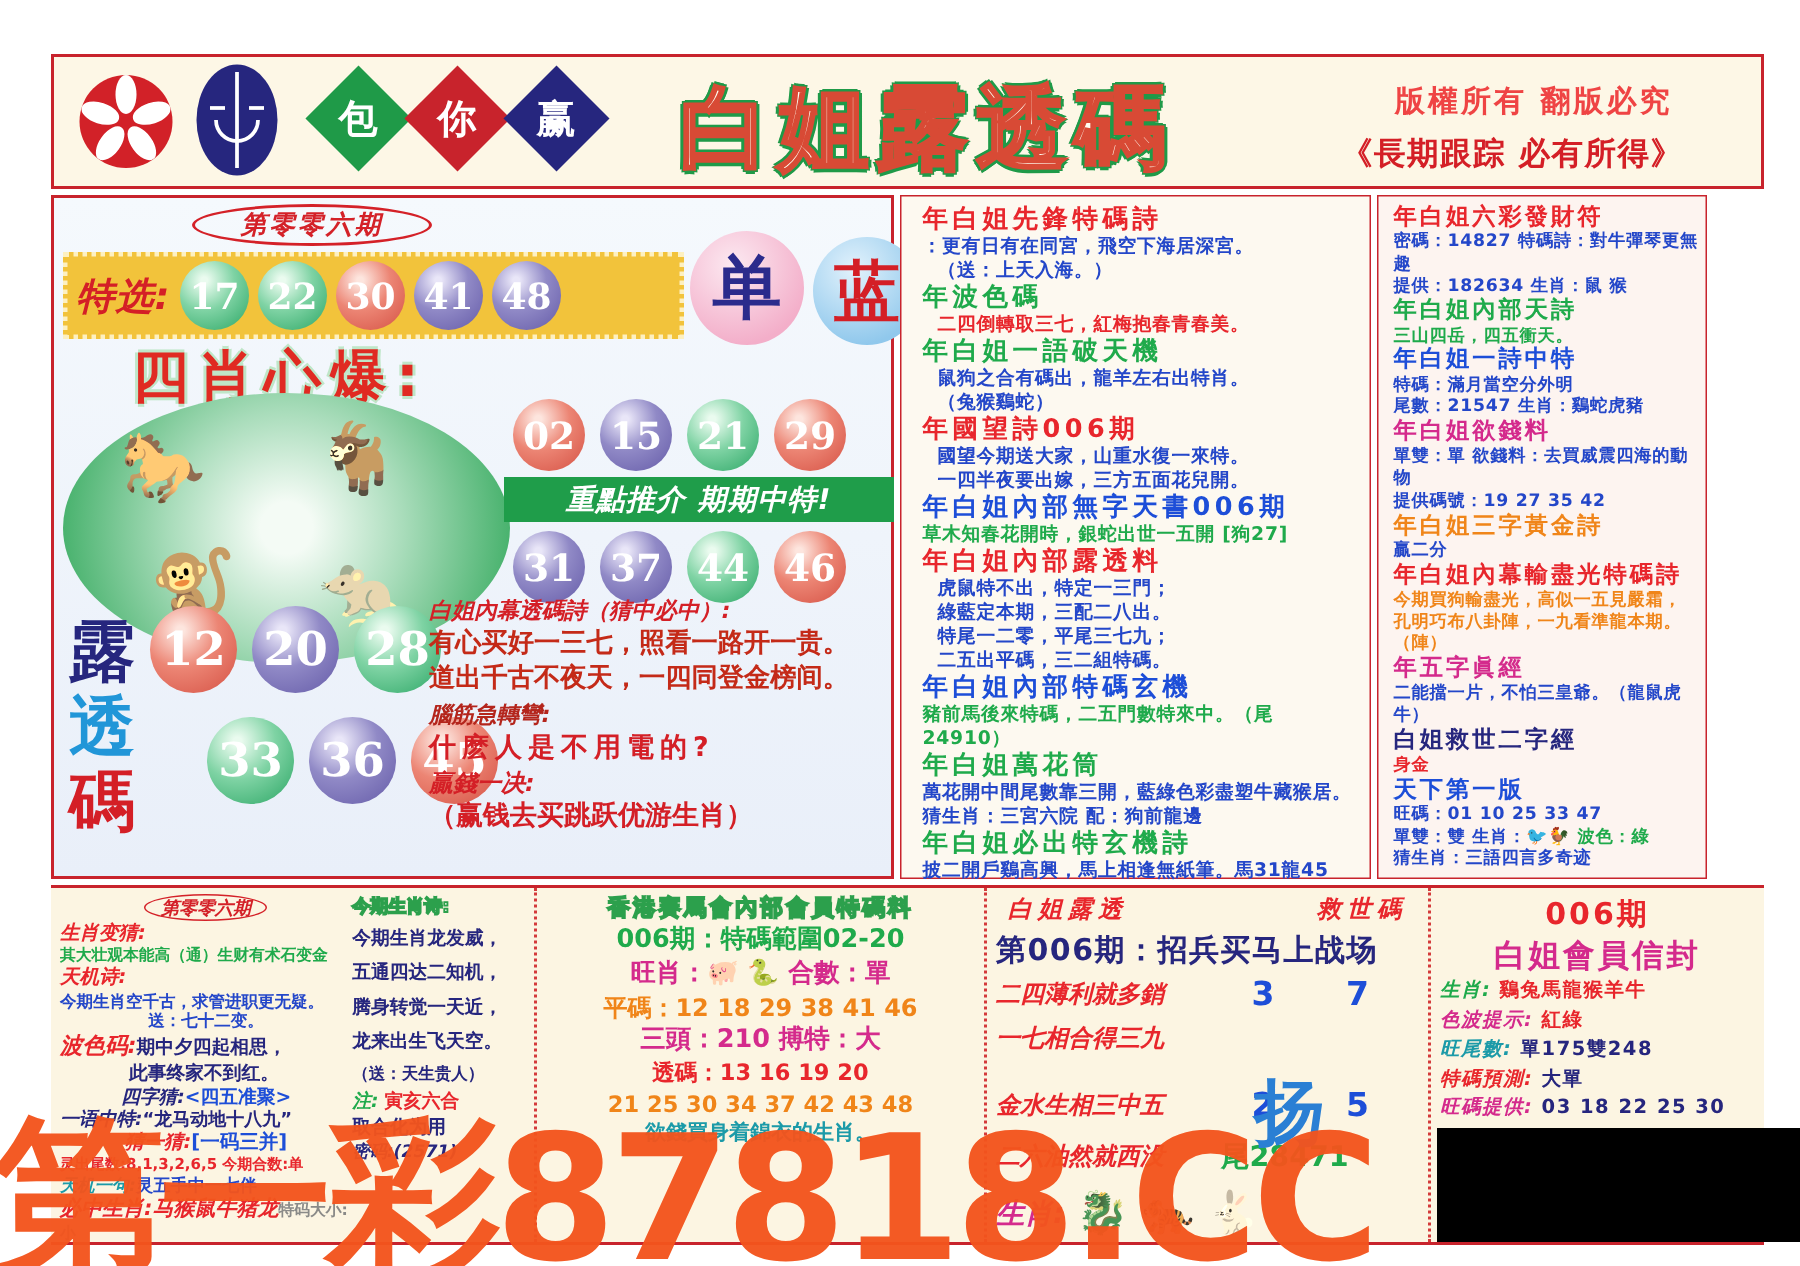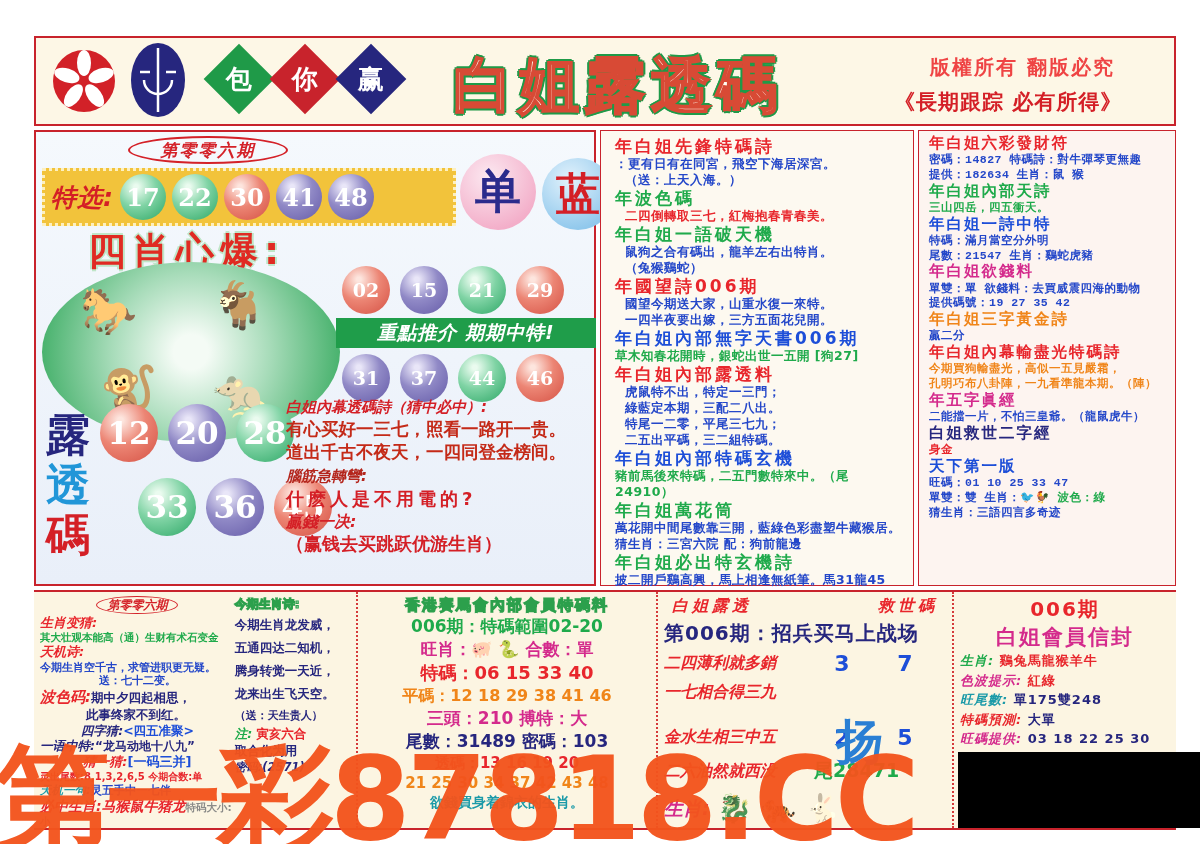--- a/index.html
+++ b/index.html
@@ -20,41 +20,41 @@
   
   .panel-left { left:34px; top:130px; width:562px; height:456px; border:2px solid #c8232c; background:linear-gradient(#f5f9fd,#e9eff9); }
   .issue-oval { left:92px; top:4px; width:160px; height:28px; border:2px solid #d42128; border-radius:50%; color:#d42128; font-size:17px; font-weight:bold; font-style:italic; text-align:center; line-height:24px; letter-spacing:2px; }
   .gold-strip { left:6px; top:36px; width:414px; height:58px; background:#f2c33b; border:3px dotted #fdf0c0; display:flex; align-items:center; padding-left:6px; gap:6px; }
   .texuan { color:#d41f26; font-size:25px; font-weight:bold; font-style:italic; letter-spacing:1px; }
   .ball { border-radius:50%; display:inline-flex; align-items:center; justify-content:center; color:#fff; font-weight:bold; font-family:"DejaVu Serif", serif; }
   .ball.r { background:radial-gradient(circle at 35% 28%, #fde5de 5%, #ec8574 45%, #d95a4c 90%); }
   .ball.g { background:radial-gradient(circle at 35% 28%, #eafbef 5%, #7fd3a4 45%, #3aae70 90%); }
   .ball.p { background:radial-gradient(circle at 35% 28%, #e9e6f8 5%, #9089c6 45%, #6c63ad 90%); }
   .b46 { width:46px; height:46px; font-size:24px; }
-  .b48 { width:48px; height:48px; font-size:19px; }
+  .b48 { width:48px; height:48px; font-size:25px; }
   .b58 { width:58px; height:58px; font-size:31px; }
   .dan-circle { left:424px; top:22px; width:76px; height:76px; border-radius:50%; background:radial-gradient(circle at 38% 30%, #fce9f1, #f3aec9 75%); display:flex; align-items:center; justify-content:center; color:#2b2b8c; font-size:46px; font-weight:900; }
   .lan-circle { left:506px; top:26px; width:72px; height:72px; border-radius:50%; background:radial-gradient(circle at 38% 30%, #e2f2fc, #90c8ec 75%); display:flex; align-items:center; justify-content:center; color:#d41f26; font-size:44px; font-weight:900; }
   .sixiao-title { left:52px; top:94px; font-size:38px; font-weight:900; color:#e02a22; letter-spacing:6px;
       text-shadow:2px 0 0 #bfe6c8,-2px 0 0 #bfe6c8,0 2px 0 #bfe6c8,0 -2px 0 #bfe6c8; }
   .animal-ellipse { left:6px; top:130px; width:298px; height:180px; border-radius:50%; background:radial-gradient(circle, #f4fbf5 10%, #a8dcba 45%, #3fae66 90%); }
   .animal { position:absolute; font-size:46px; filter:sepia(0.6) saturate(1.4); }
   .green-banner { left:300px; top:186px; width:260px; height:30px; background:#1f9d4a; color:#fff; font-size:19px; font-weight:bold; font-style:italic; display:flex; align-items:center; justify-content:center; letter-spacing:1px; }
   .row-balls { display:flex; gap:10px; }
   .lt-char { font-size:44px; font-weight:900; line-height:50px; font-family:"DejaVu Serif", serif; }
   .poem-block { left:250px; top:266px; width:310px; line-height:1.32; }
   .poem-title { color:#d41f26; font-size:15px; font-weight:bold; font-style:italic; }
   .poem-line { color:#c42a18; font-size:17.5px; font-weight:bold; }
   .riddle-title { color:#b4251c; font-size:15px; font-weight:bold; font-style:italic; margin-top:3px; }
   .riddle-line { color:#d41f26; font-size:18px; font-weight:bold; letter-spacing:4px; }
   .win-title { color:#d41f26; font-size:16px; font-weight:bold; font-style:italic; }
   .win-line { color:#d41f26; font-size:18px; font-weight:bold; }
   
   .panel-mid { left:600px; top:130px; width:314px; height:456px; border:1px solid #c8232c; background:#fdf9f0; padding:5px 10px 0 14px; }
-  .panel-right { left:918px; top:130px; width:258px; height:456px; border:1px solid #c8232c; background:#fdf4f0; padding:4px 4px 0 10px;font-family:Liberation Mono, monospace; }
+  .panel-right { left:918px; top:130px; width:220px; height:456px; border:1px solid #c8232c; background:#fdf4f0; padding:4px 4px 0 10px; }
   .sec-h { font-weight:900; font-size:17px; letter-spacing:3px; line-height:1.18; }
   .panel-right .sec-h { font-size:15.5px; letter-spacing:2px; }
   .sec-l { font-weight:bold; font-size:12.5px; line-height:1.28; letter-spacing:0.5px; }
   .panel-right .sec-l { font-size:11.5px; }
   .c-red { color:#e8262c; } .c-green { color:#1faa4b; } .c-blue { color:#2447c9; }
   .c-royal { color:#1d4ed8; } .c-mag { color:#d42a8c; } .c-orange { color:#f08519; }
   .c-navy { color:#26267e; } .c-teal { color:#1b9aa8; } .c-grey { color:#8a8a88; }
   .indent { padding-left:10px; }
   
   .bottom-row { left:34px; top:590px; width:1142px; height:240px; background:#fcf5e2; border-top:2px solid #c8232c; border-bottom:2px solid #c8232c; display:flex; }
@@ -259,24 +259,22 @@
       <div><span class="c-green lbl-ri">注:</span> <span class="c-red" style="font-weight:bold;">寅亥六合</span></div>
       <div class="c-navy" style="font-weight:bold;">取合化为用</div>
       <div class="c-navy lbl-ri" style="font-size:11.5px;">密码:(2571)</div>
     </div>
   </div>
 
   <div class="bpanel b2">
     <div class="outline-green hline">香港賽馬會內部會員特碼料</div>
     <div class="ln c-green" style="font-size:17px;">006期：特碼範圍02-20</div>
     <div class="ln c-mag" style="font-size:17px;"><span>旺肖：</span><span>🐖 🐍</span><span> 合數：單</span></div>
-    <div class="ln c-red" style="font-size:18px;">特碼：06 15 33 40</div>
     <div class="ln c-orange" style="font-size:16px;">平碼：12 18 29 38 41 46</div>
     <div class="ln c-mag" style="font-size:17px;">三頭：210 搏特：大</div>
-    <div class="ln c-navy" style="font-size:17px;">尾數：31489 密碼：103</div>
     <div class="ln c-red" style="font-size:15px;">透碼：13 16 19 20</div>
     <div class="ln c-orange" style="font-size:15px;">21 25 30 34 37 42 43 48</div>
     <div class="ln c-teal" style="font-size:14px;">欲錢買身着錦衣的生肖。</div>
   </div>
 
   <div class="bpanel b3">
     <div class="b3-head">
       <span class="c-red lbl-ri" style="font-size:16px; letter-spacing:4px;">白姐露透</span>
       <span class="c-red lbl-ri" style="font-size:16px; letter-spacing:4px;">救世碼</span>
     </div>

